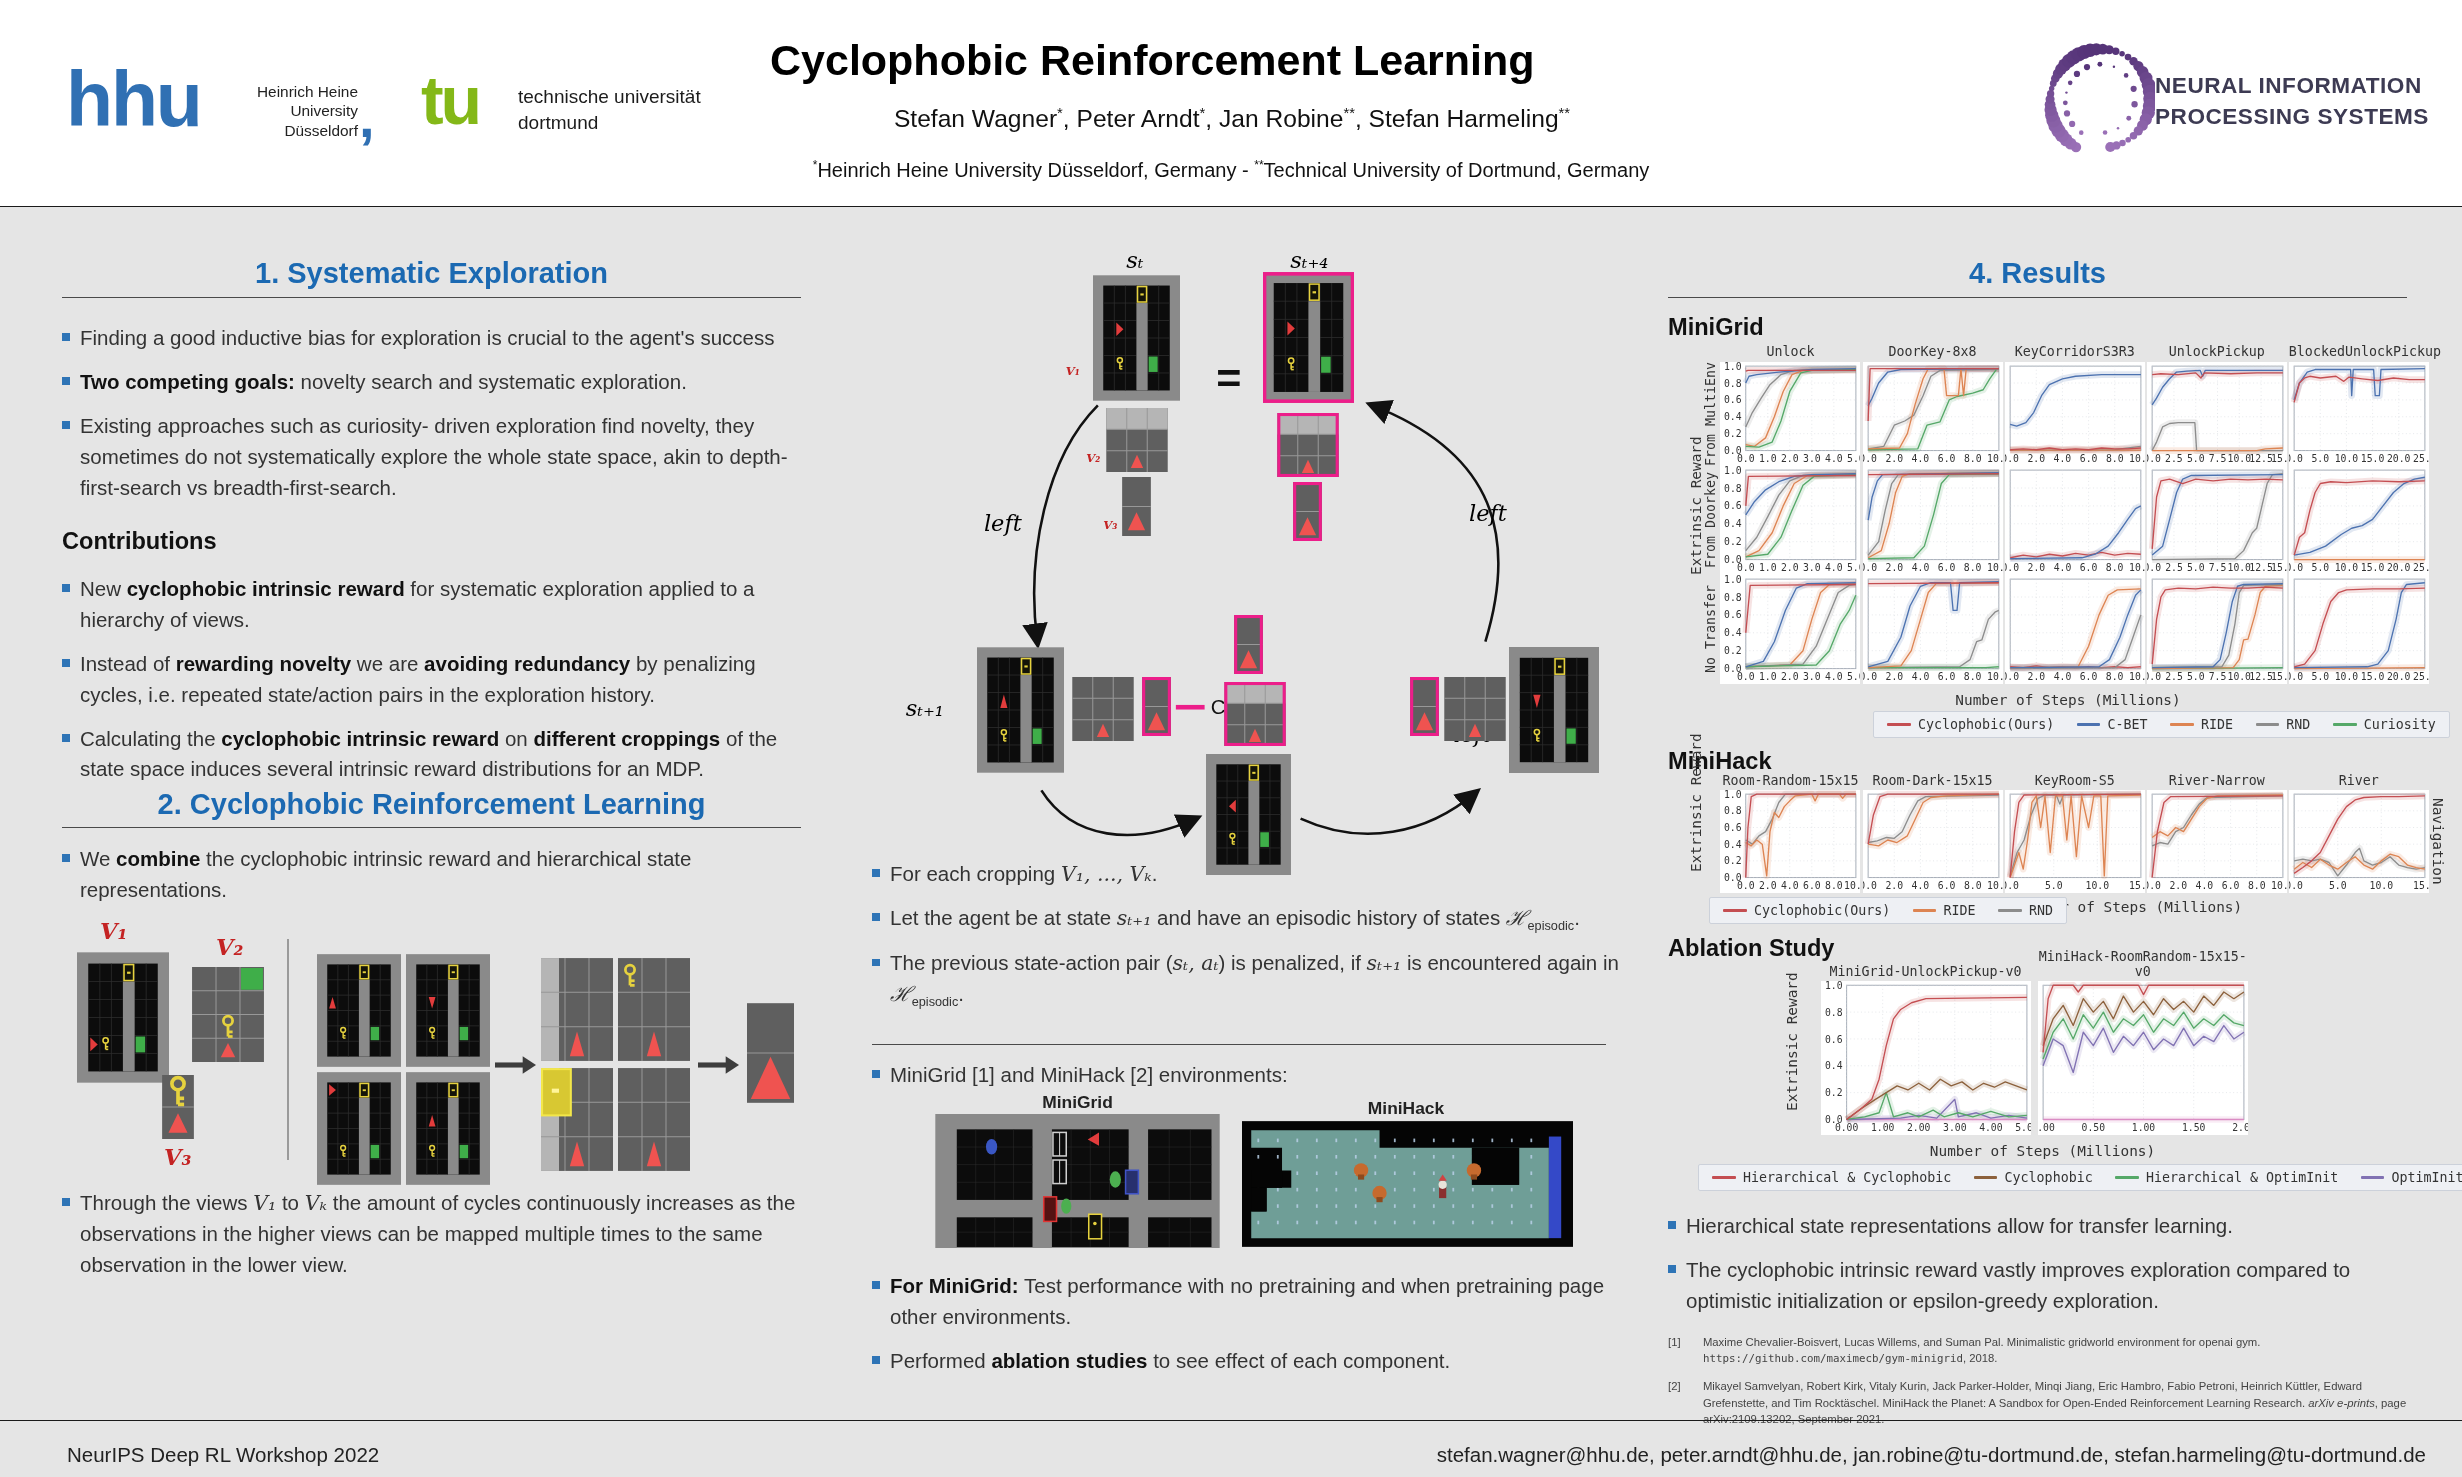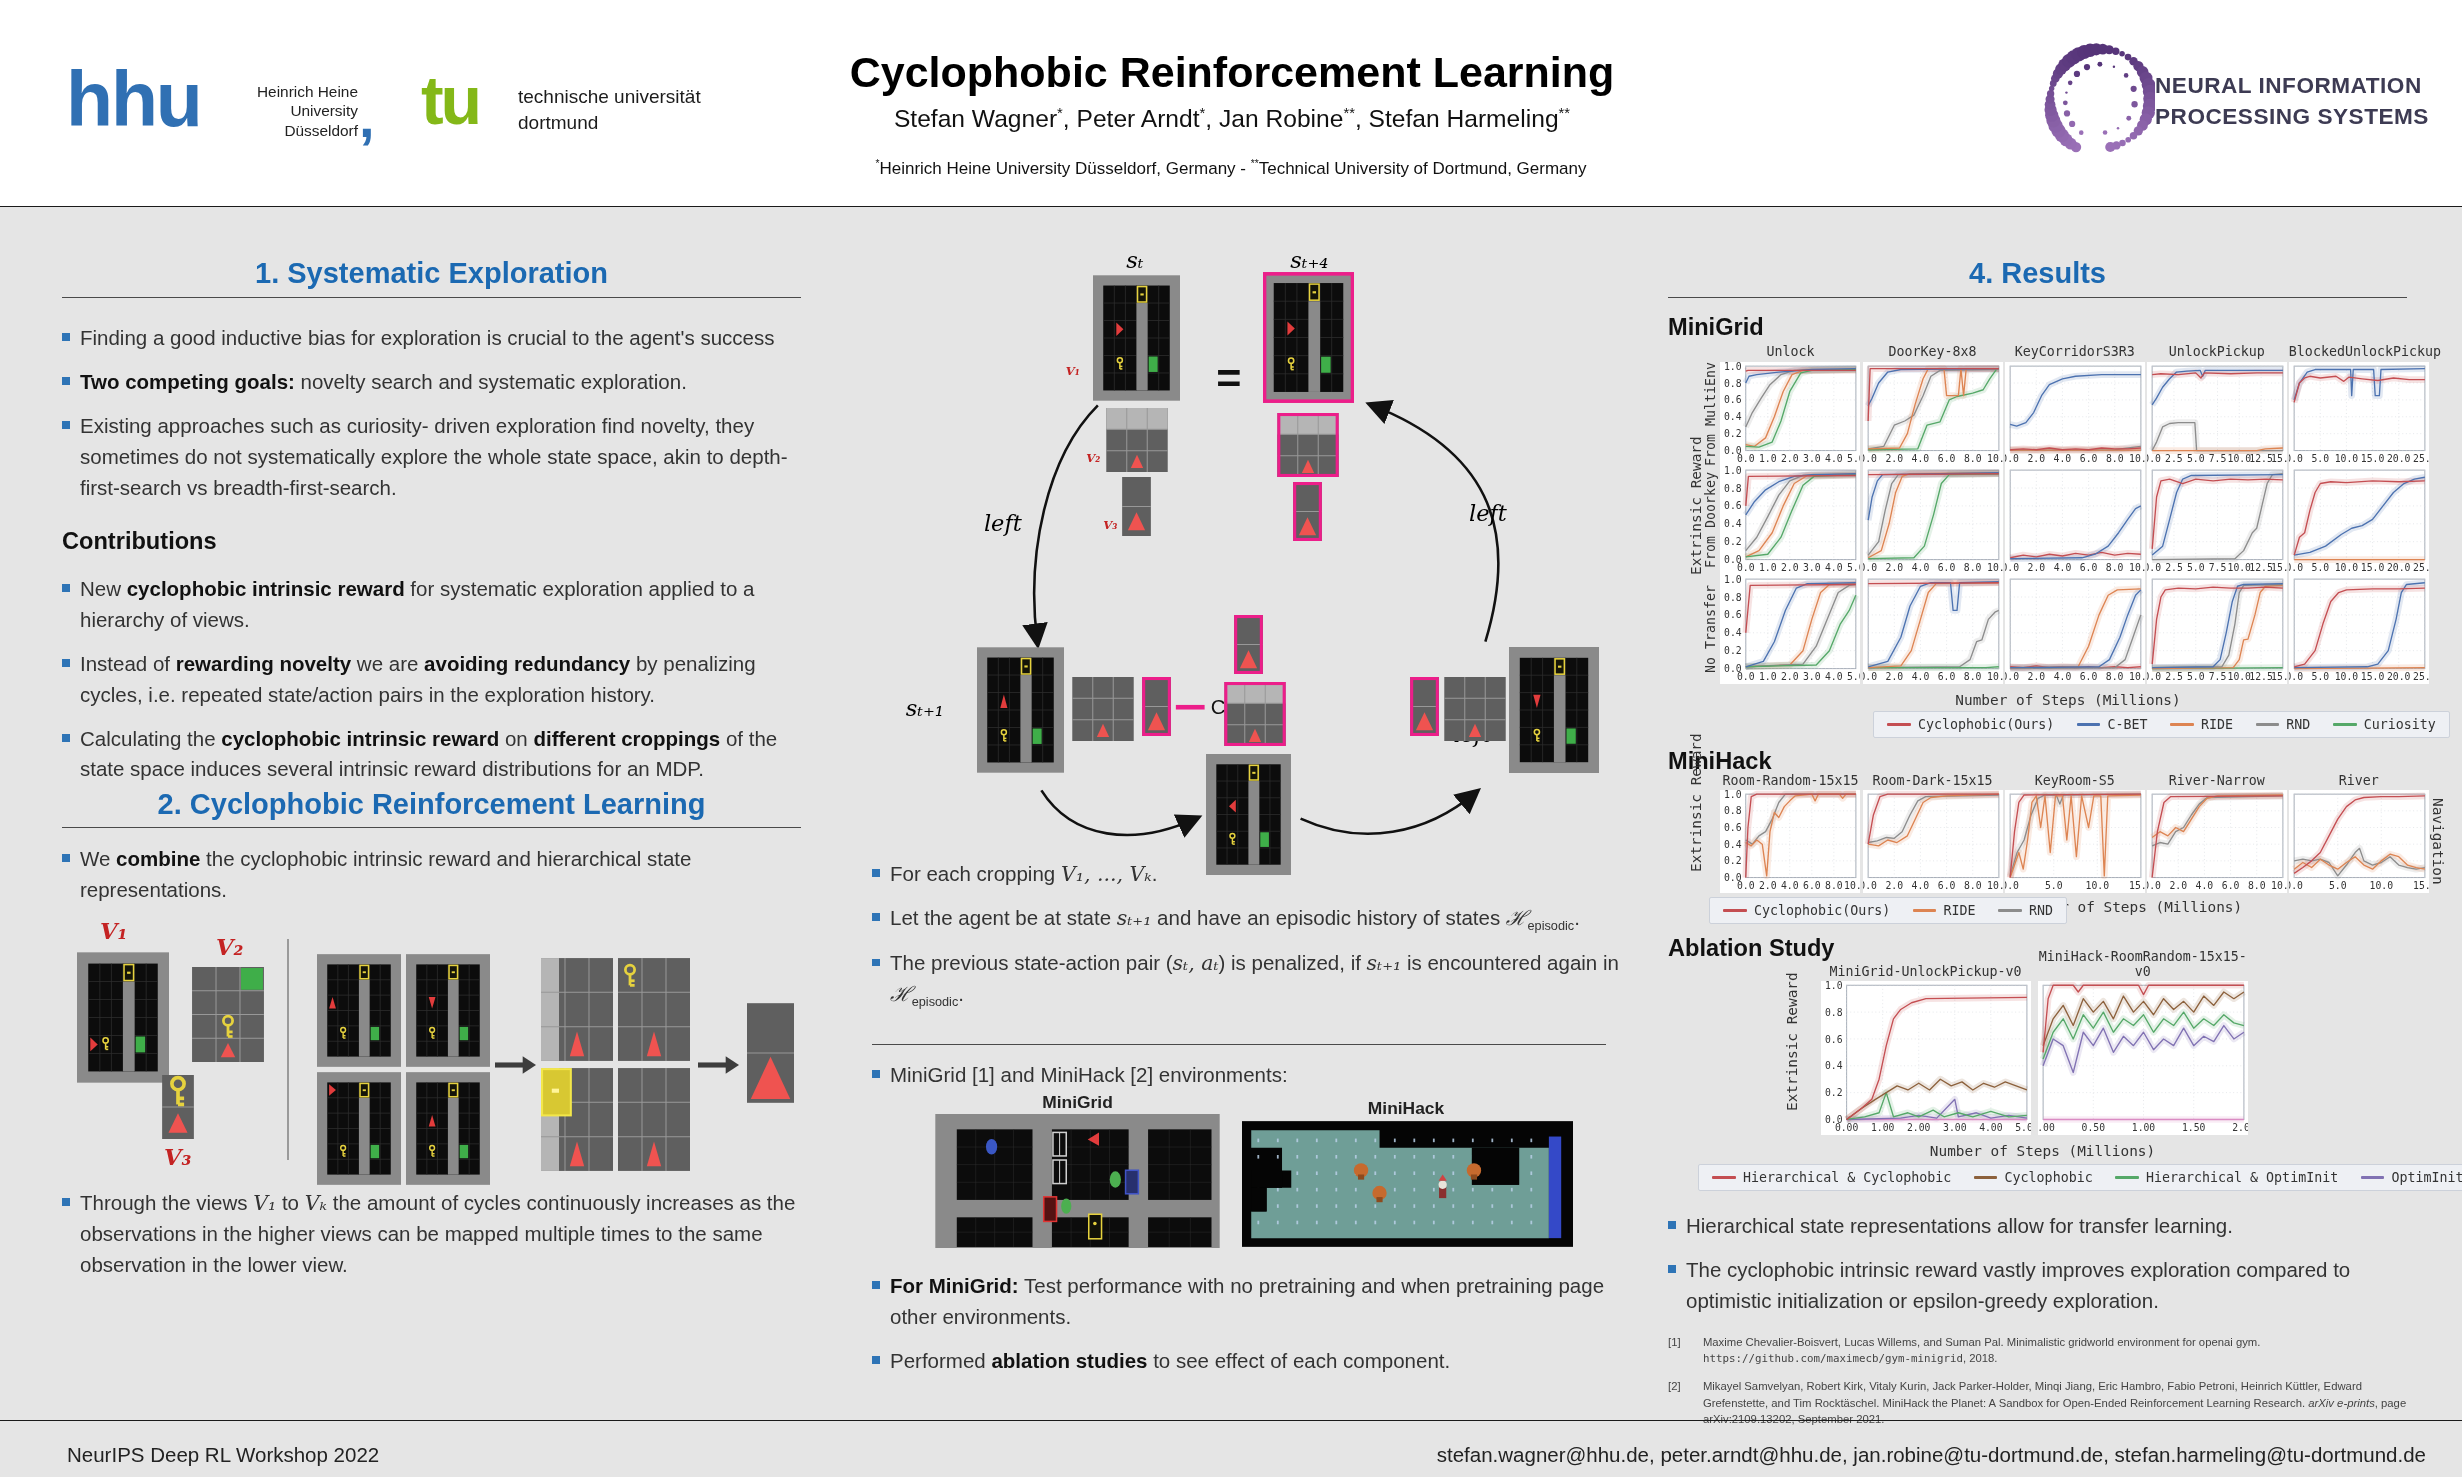--- a/index.html
+++ b/index.html
@@ -6,23 +6,23 @@
   #poster{position:relative;width:2462px;height:1478px;background:#e5e5e5;overflow:hidden;
           font-family:"Liberation Sans","DejaVu Sans",sans-serif;color:#222;}
   .abs{position:absolute;}
   
   #header{position:absolute;left:0;top:0;width:2462px;height:206px;background:#fff;border-bottom:1.5px solid #1a1a1a;}
   #hhu-word{font-weight:800;font-size:77px;color:#3070b3;letter-spacing:-2.1px;line-height:1;}
   .logo-cap{font-size:15.4px;color:#222;line-height:1.25;text-align:right;}
   #hhu-comma{color:#3070b3;font-weight:900;font-size:56px;line-height:0;}
   #tu-word{font-weight:800;font-size:68px;color:#84b818;letter-spacing:-3.1px;line-height:1;}
   .tu-cap{font-size:19px;color:#1c1c1c;line-height:1.2;}
-  #title{font-size:43px;font-weight:800;color:#000;text-align:center;letter-spacing:0px;margin-top:12px;}
+  #title{font-size:43px;font-weight:800;color:#000;text-align:left;letter-spacing:0px;}
   #authors{font-size:24.6px;color:#111;text-align:center;}
-  #affil{font-size:17px;color:#111;text-align:center;}
+  #affil{font-size:20px;color:#111;text-align:center;}
   #nips-text{font-size:22.6px;font-weight:700;color:#3d3b53;letter-spacing:0.5px;line-height:1.35;}
   
   .sec-head{font-size:29px;font-weight:800;color:#1b69b2;text-align:center;}
   .sec-rule{height:1px;background:#4a4a4a;}
   .sub-head{font-size:23.6px;font-weight:700;color:#111;}
   .blabel{font-size:23.6px;font-weight:700;color:#111;}
   ul.blist{list-style:none;margin:0;padding:0;}
   ul.blist li{display:flex;gap:10.3px;font-size:20.5px;line-height:1.5;color:#333;margin-bottom:13.3px;}
   .bsq{flex:0 0 7.7px;width:7.7px;height:7.7px;background:#2e74b6;margin-top:10.3px;}
   .bold{font-weight:700;color:#111;}

